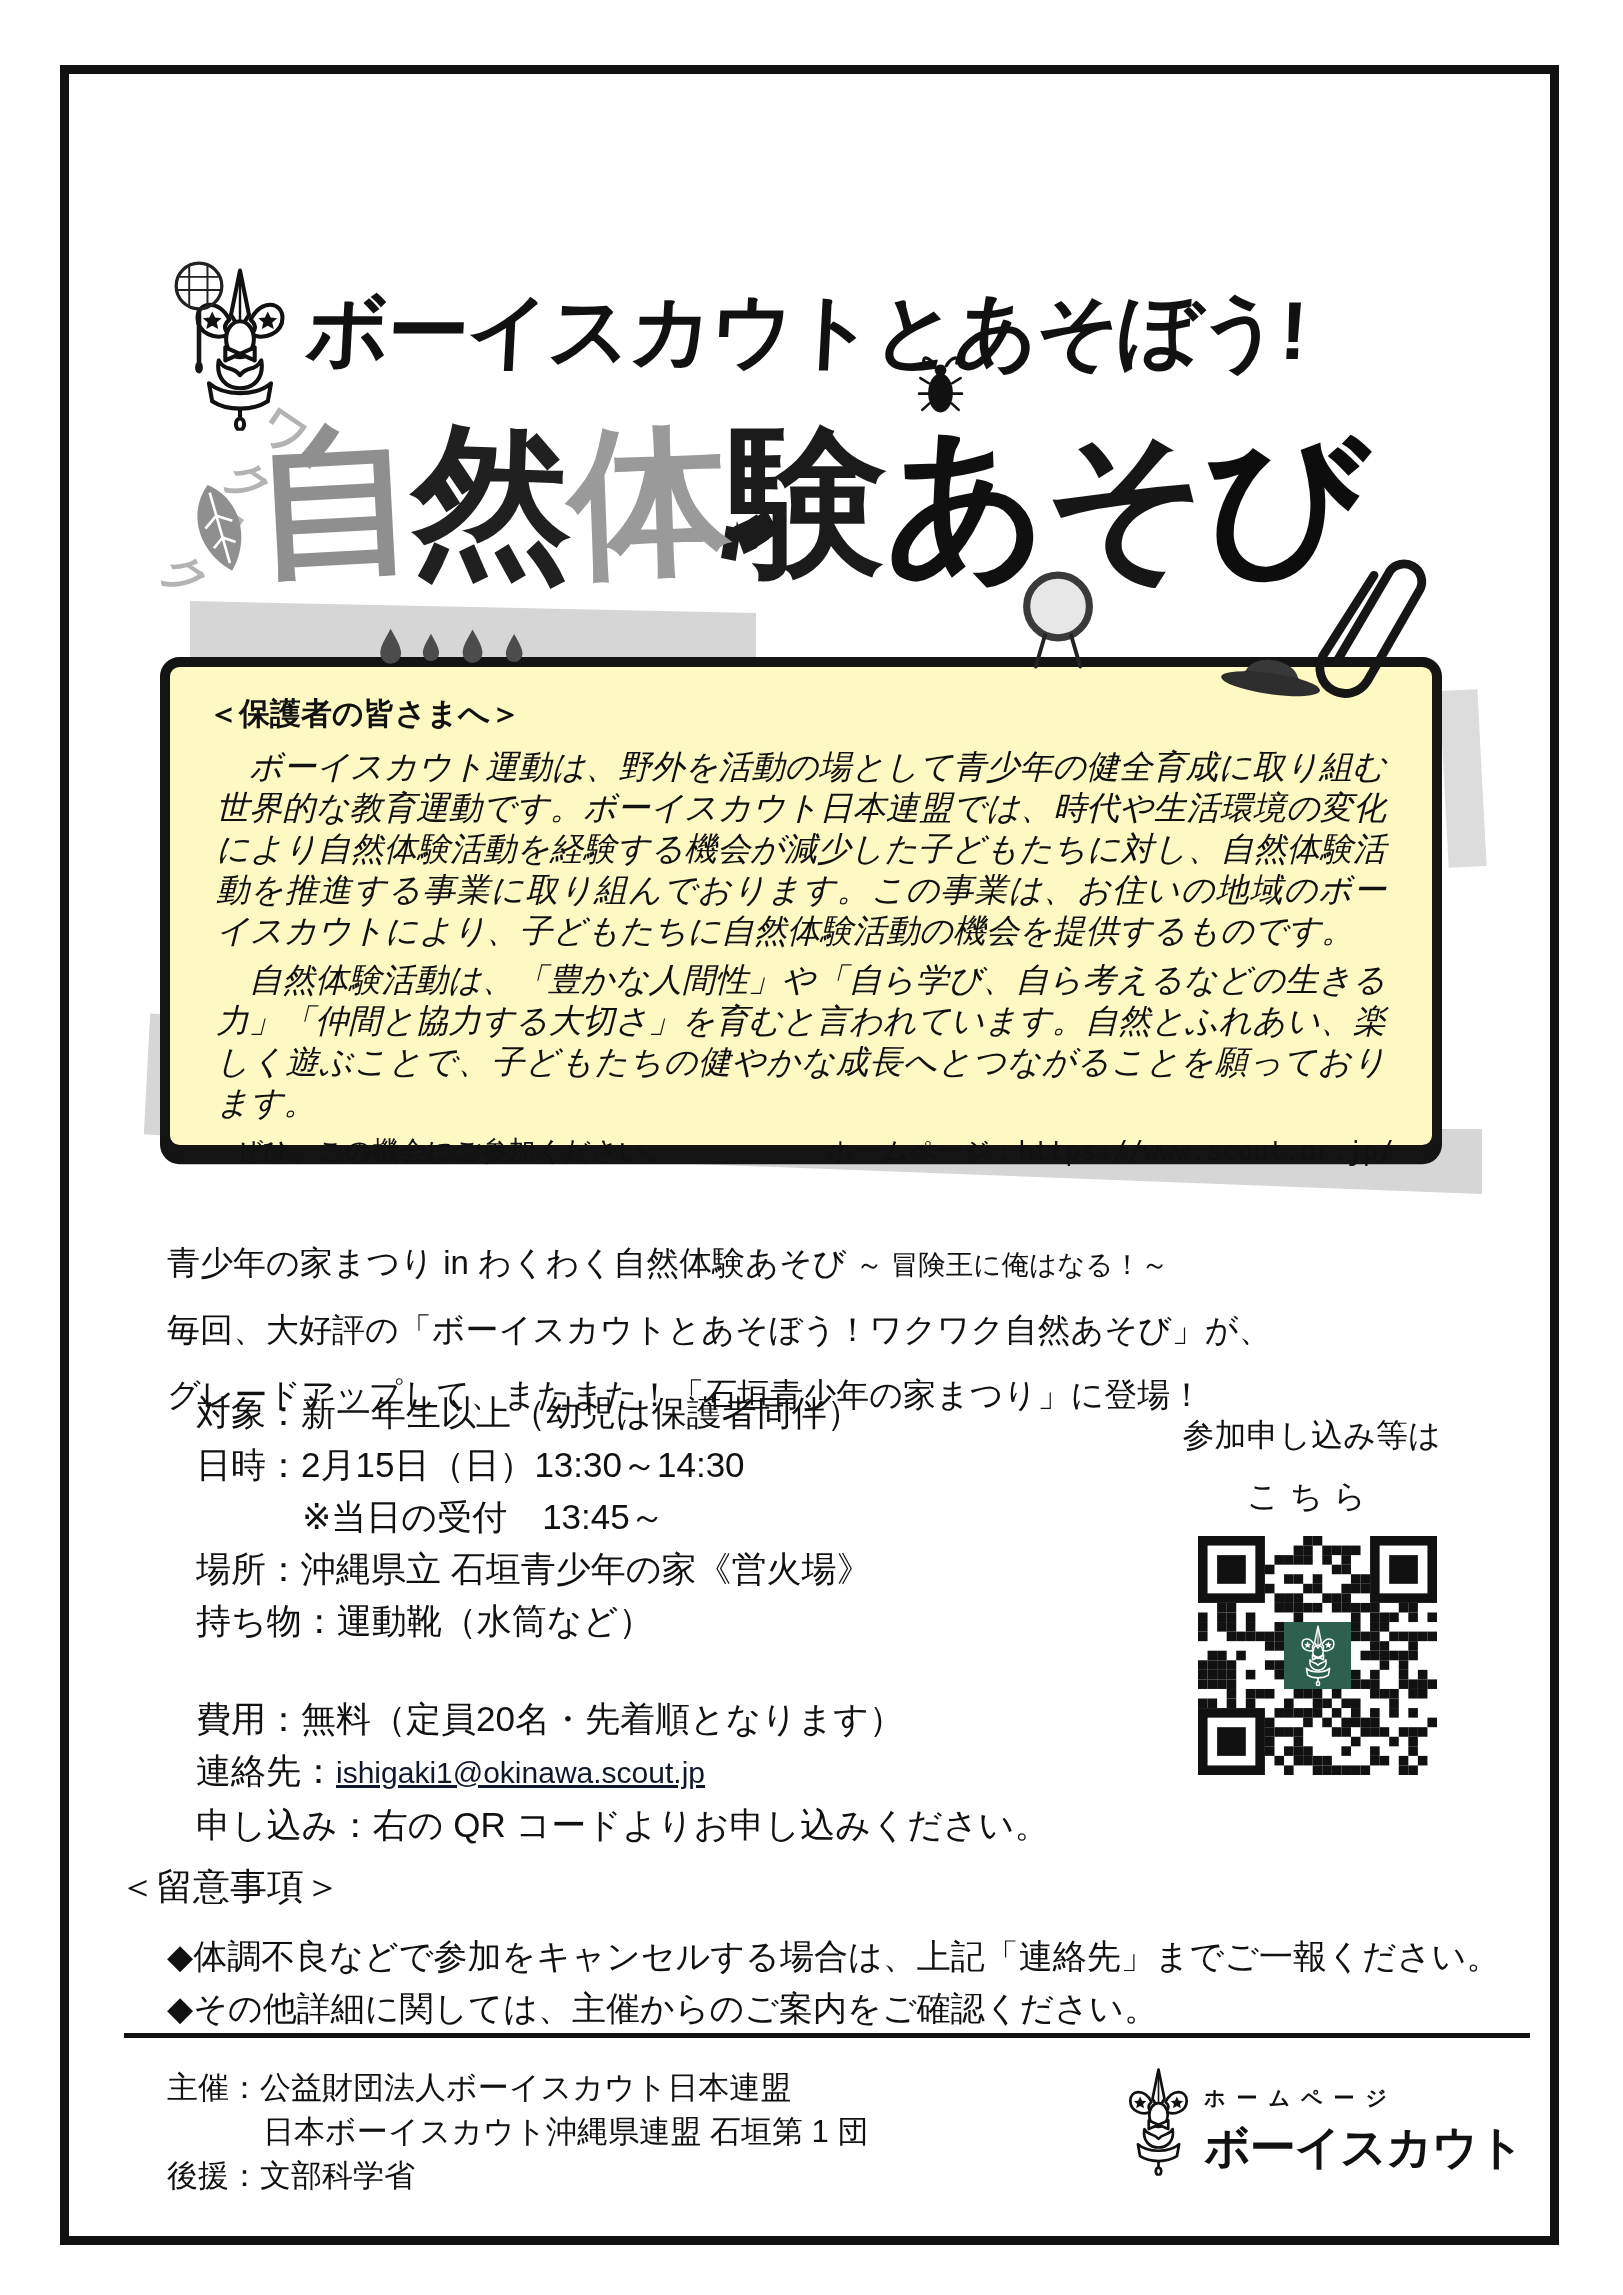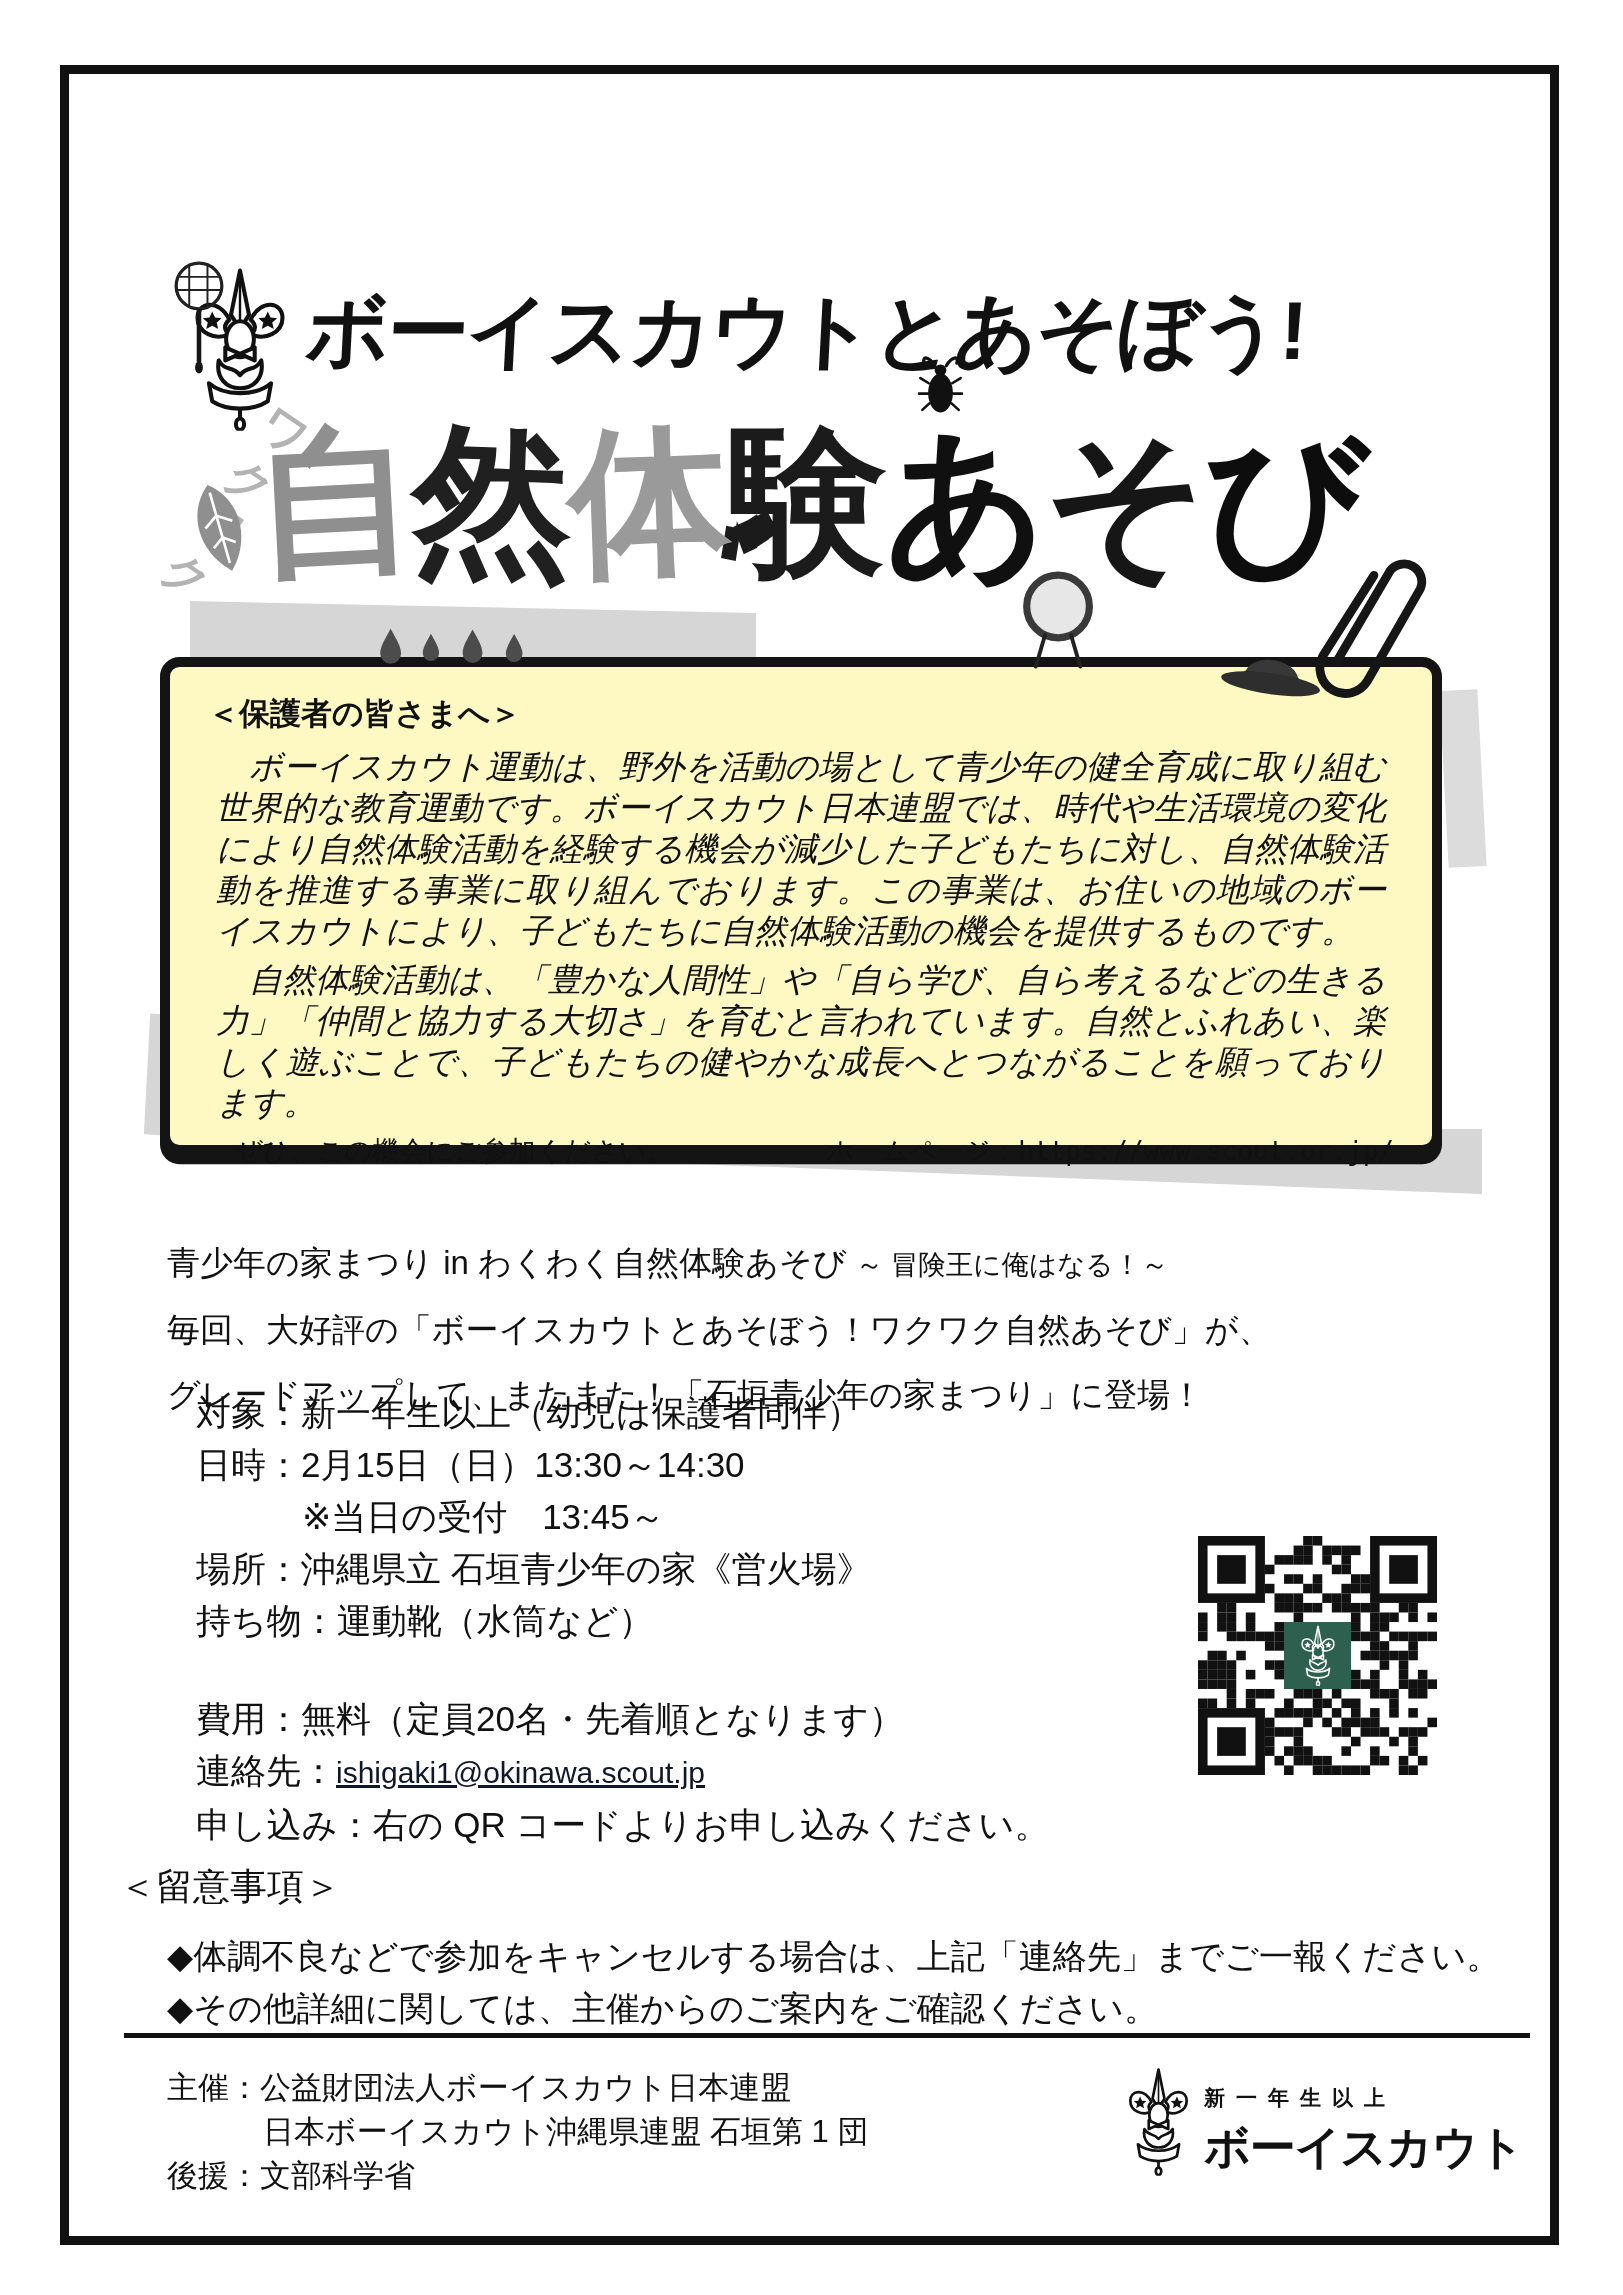--- a/index.html
+++ b/index.html
@@ -195,20 +195,24 @@
     <div class="reception">※当日の受付　13:45～</div>
     <div>場所：沖縄県立 石垣青少年の家《営火場》</div>
     <div>持ち物：運動靴（水筒など）</div>
     <div class="fee">費用：無料（定員20名・先着順となります）</div>
     <div>
       <span>連絡先：</span><a class="email-link">ishigaki1@okinawa.scout.jp</a>
     </div>
     <div>申し込み：右の QR コードよりお申し込みください。</div>
   </div>
 
+  <div class="abs qr-caption">
+    <div>参加申し込み等は</div>
+    <div class="l2">こちら</div>
+  </div>
   <div class="abs qr-box">
     <svg class="qr-grid" width="239" height="239" viewBox="0 0 350 350" fill="#111">
         <rect x="0" y="0" width="98" height="98"></rect>
         <rect fill="#fff" x="14" y="14" width="70" height="70"></rect>
         <rect x="28" y="28" width="42" height="42"></rect>
         <rect x="252" y="0" width="98" height="98"></rect>
         <rect fill="#fff" x="266" y="14" width="70" height="70"></rect>
         <rect x="280" y="28" width="42" height="42"></rect>
         <rect x="0" y="252" width="98" height="98"></rect>
         <rect fill="#fff" x="14" y="266" width="70" height="70"></rect>
@@ -441,19 +445,19 @@
     <div class="indent">日本ボーイスカウト沖縄県連盟 石垣第 1 団</div>
     <div>後援：文部科学省</div>
   </div>
   <div class="abs footer-right">
     <span style="--emblem-fill:#fff;">
       <svg width="65" height="109" viewBox="0 0 100 167">
           <use href="#fleur"></use>
         </svg>
     </span>
     <span class="brand-col">
-      <div class="motto">新一年生以上</div>
+      <div class="motto">ホームページ</div>
       <div class="brand">ボーイスカウト</div>
     </span>
   </div>
 
 </div>
 
 
 </body></html>

